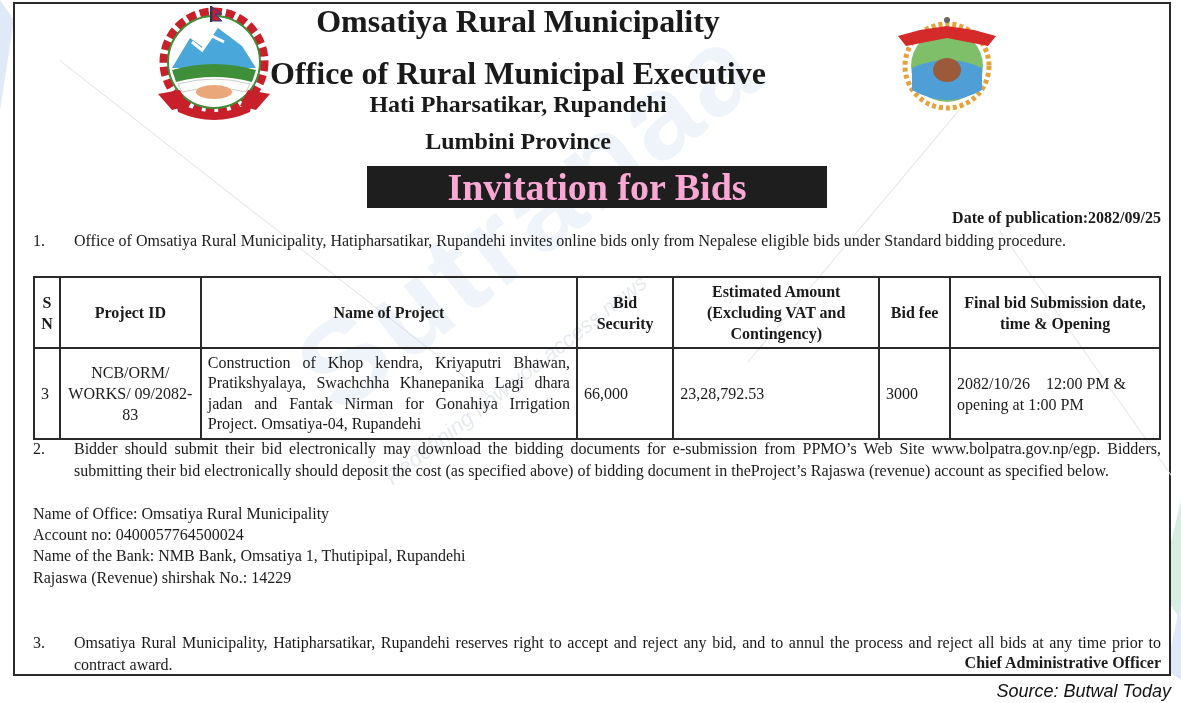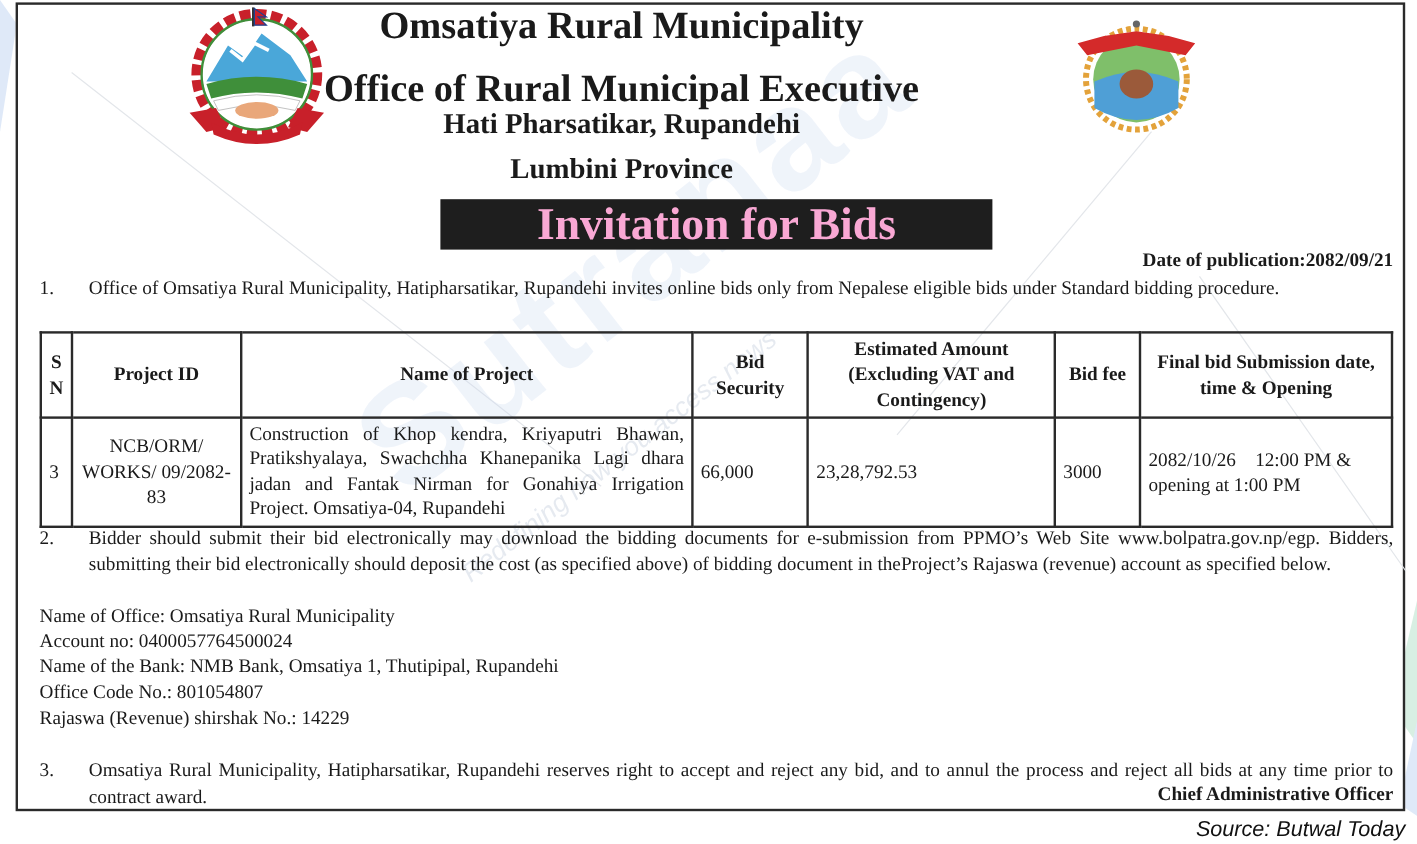--- a/index.html
+++ b/index.html
@@ -119,21 +119,21 @@
   <circle cx="57" cy="8" r="3" fill="#666"></circle>
 </svg>
 
 <div class="title-block t1">Omsatiya Rural Municipality</div>
 <div class="title-block t2">Office of Rural Municipal Executive</div>
 <div class="title-block t3">Hati Pharsatikar, Rupandehi</div>
 <div class="title-block t4">Lumbini Province</div>
 
 <div class="banner">Invitation for Bids</div>
 
-<div class="pubdate">Date of publication:2082/09/21</div>
+<div class="pubdate">Date of publication:2082/09/25</div>
 
 <div class="para p1">
   <span class="num">1.</span>
   <div class="txt">Office of  Omsatiya Rural Municipality, Hatipharsatikar, Rupandehi invites online bids only from Nepalese eligible bids under Standard bidding procedure.</div>
 </div>
 
 <table class="bids">
   <thead>
     <tr>
       <th class="c-sn">S N</th>
@@ -160,21 +160,20 @@
 
 <div class="para p2">
   <span class="num">2.</span>
   <div class="txt">Bidder should submit their bid electronically may download the bidding documents for e-submission from PPMO’s Web Site www.bolpatra.gov.np/egp. Bidders, submitting their bid electronically should deposit the cost (as specified above) of bidding document in theProject’s Rajaswa (revenue) account as specified below.</div>
 </div>
 
 <div class="bank">
   <div>Name of Office: Omsatiya Rural Municipality</div>
   <div>Account no: 0400057764500024</div>
   <div>Name of the Bank: NMB Bank, Omsatiya 1, Thutipipal, Rupandehi</div>
-  <div>Office Code No.: 801054807</div>
   <div>Rajaswa (Revenue) shirshak No.: 14229</div>
 </div>
 
 <div class="para p3">
   <span class="num">3.</span>
   <div class="txt">Omsatiya Rural Municipality, Hatipharsatikar, Rupandehi reserves right to accept and reject any bid, and to annul the process and reject all bids at any time prior to contract award.</div>
 </div>
 
 <div class="signer">Chief Administrative Officer</div>
 

